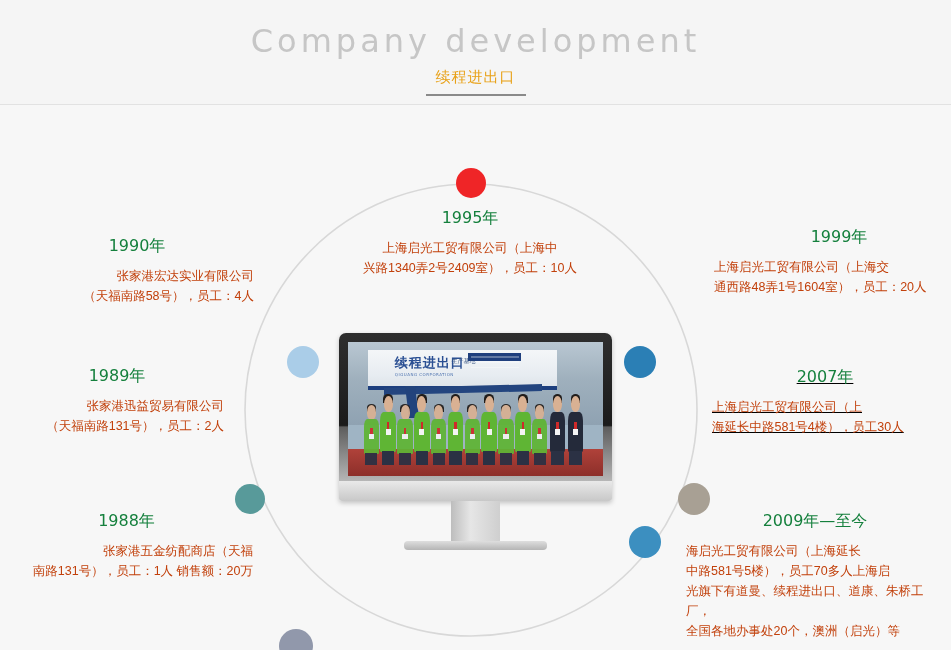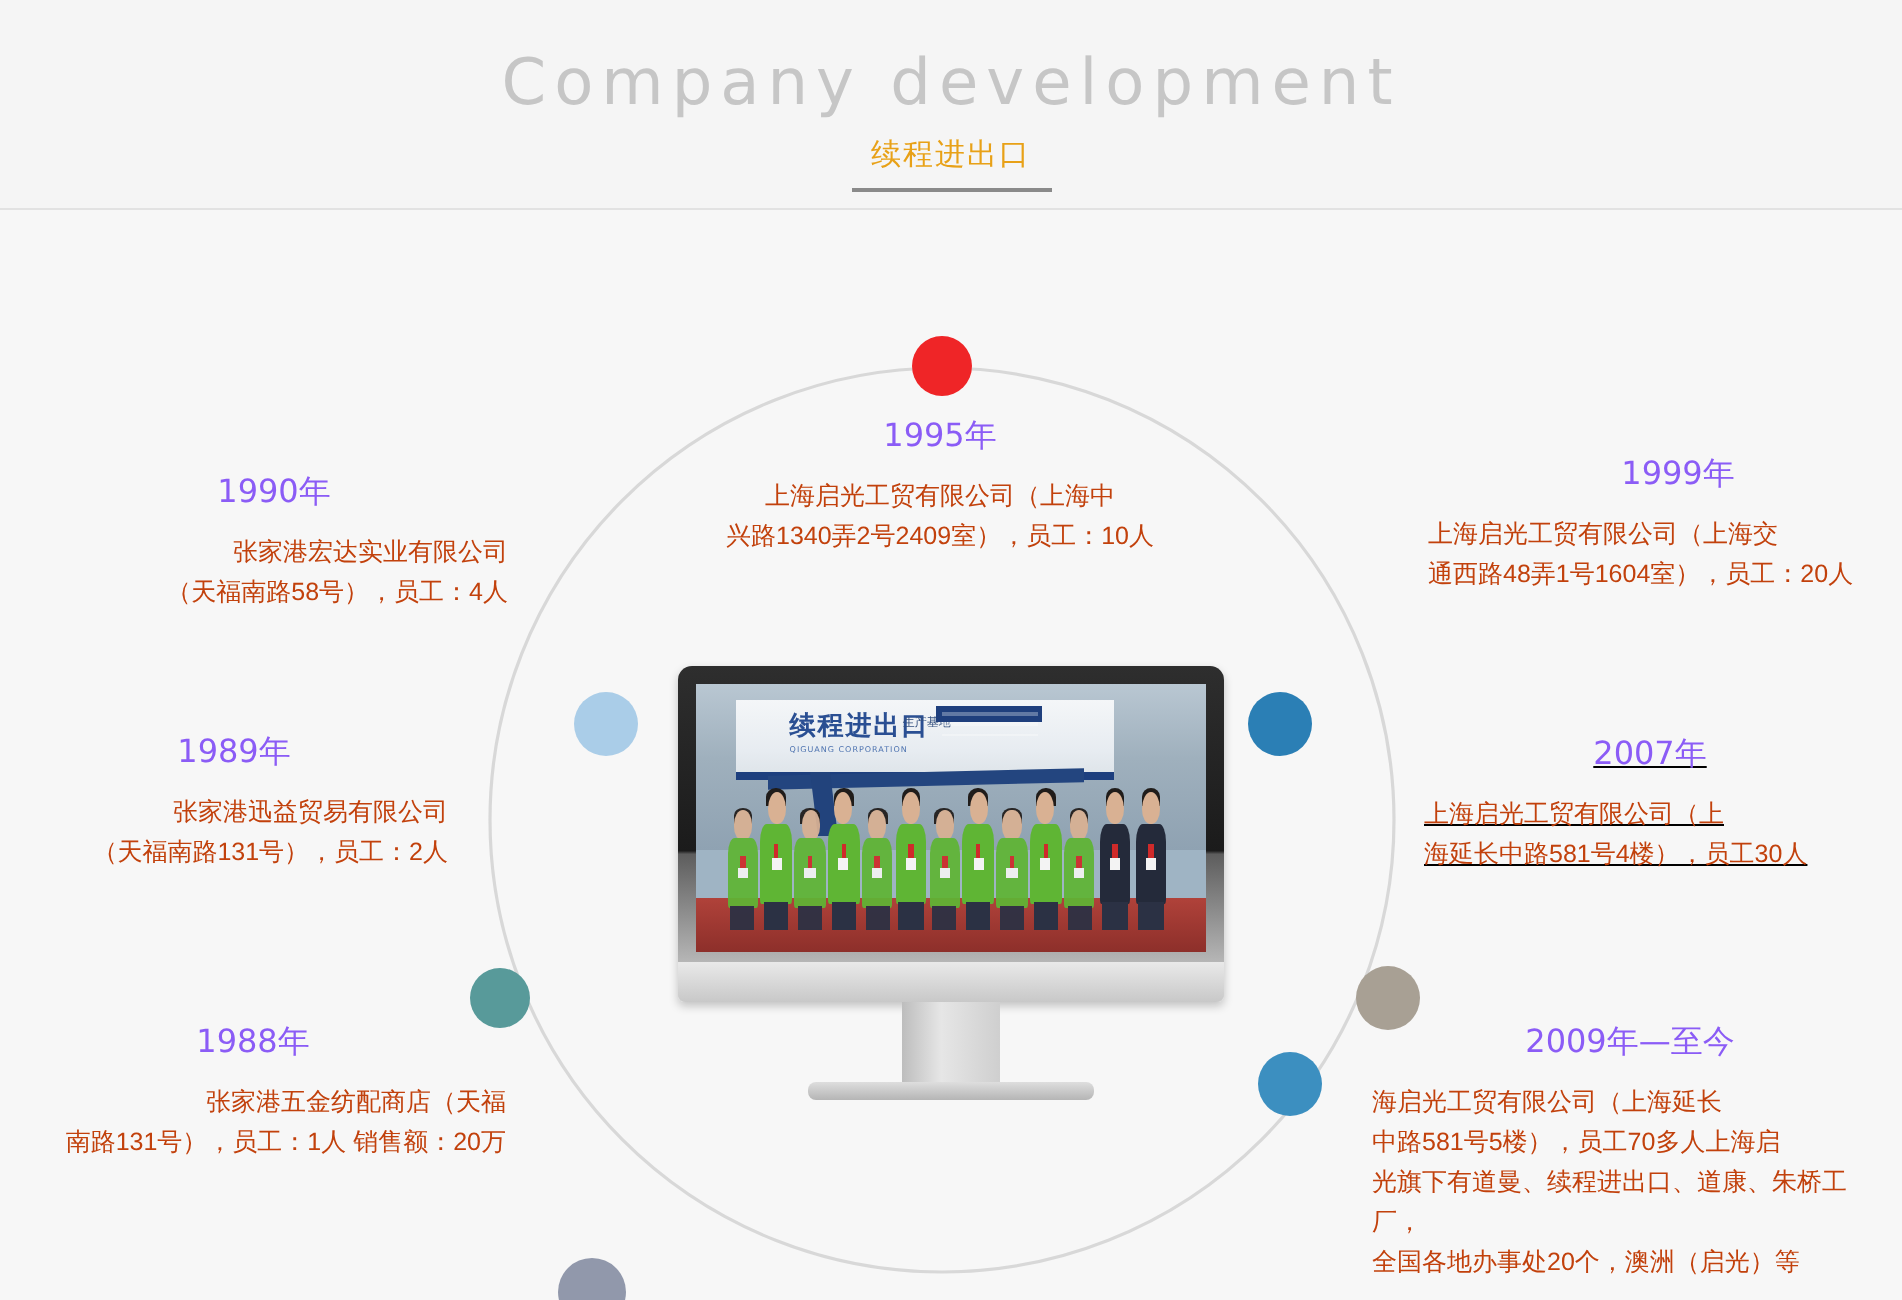--- a/index.html
+++ b/index.html
@@ -78,21 +78,21 @@
   .node-1999 { width: 32px; height: 32px; left: 624px; top: 241px; background: #2b7fb5; }
   .node-1989 { width: 30px; height: 30px; left: 235px; top: 379px; background: #589a9a; }
   .node-2007 { width: 32px; height: 32px; left: 678px; top: 378px; background: #a8a094; }
   .node-1988 { width: 34px; height: 34px; left: 279px; top: 524px; background: #9198ab; }
   .node-2009 { width: 32px; height: 32px; left: 629px; top: 421px; background: #3c8fc0; }
 
   
   .entry { position: absolute; }
   .entry .year {
     font-size: 16px;
-    color: #8b5cf6;
+    color: #15803d;
     font-family: "DejaVu Sans", sans-serif;
     margin-bottom: 9px;
     white-space: nowrap;
     text-align: center;
   }
   .entry .desc {
     font-size: 12.5px;
     line-height: 20px;
     color: #c2410c;
     white-space: pre-line;

